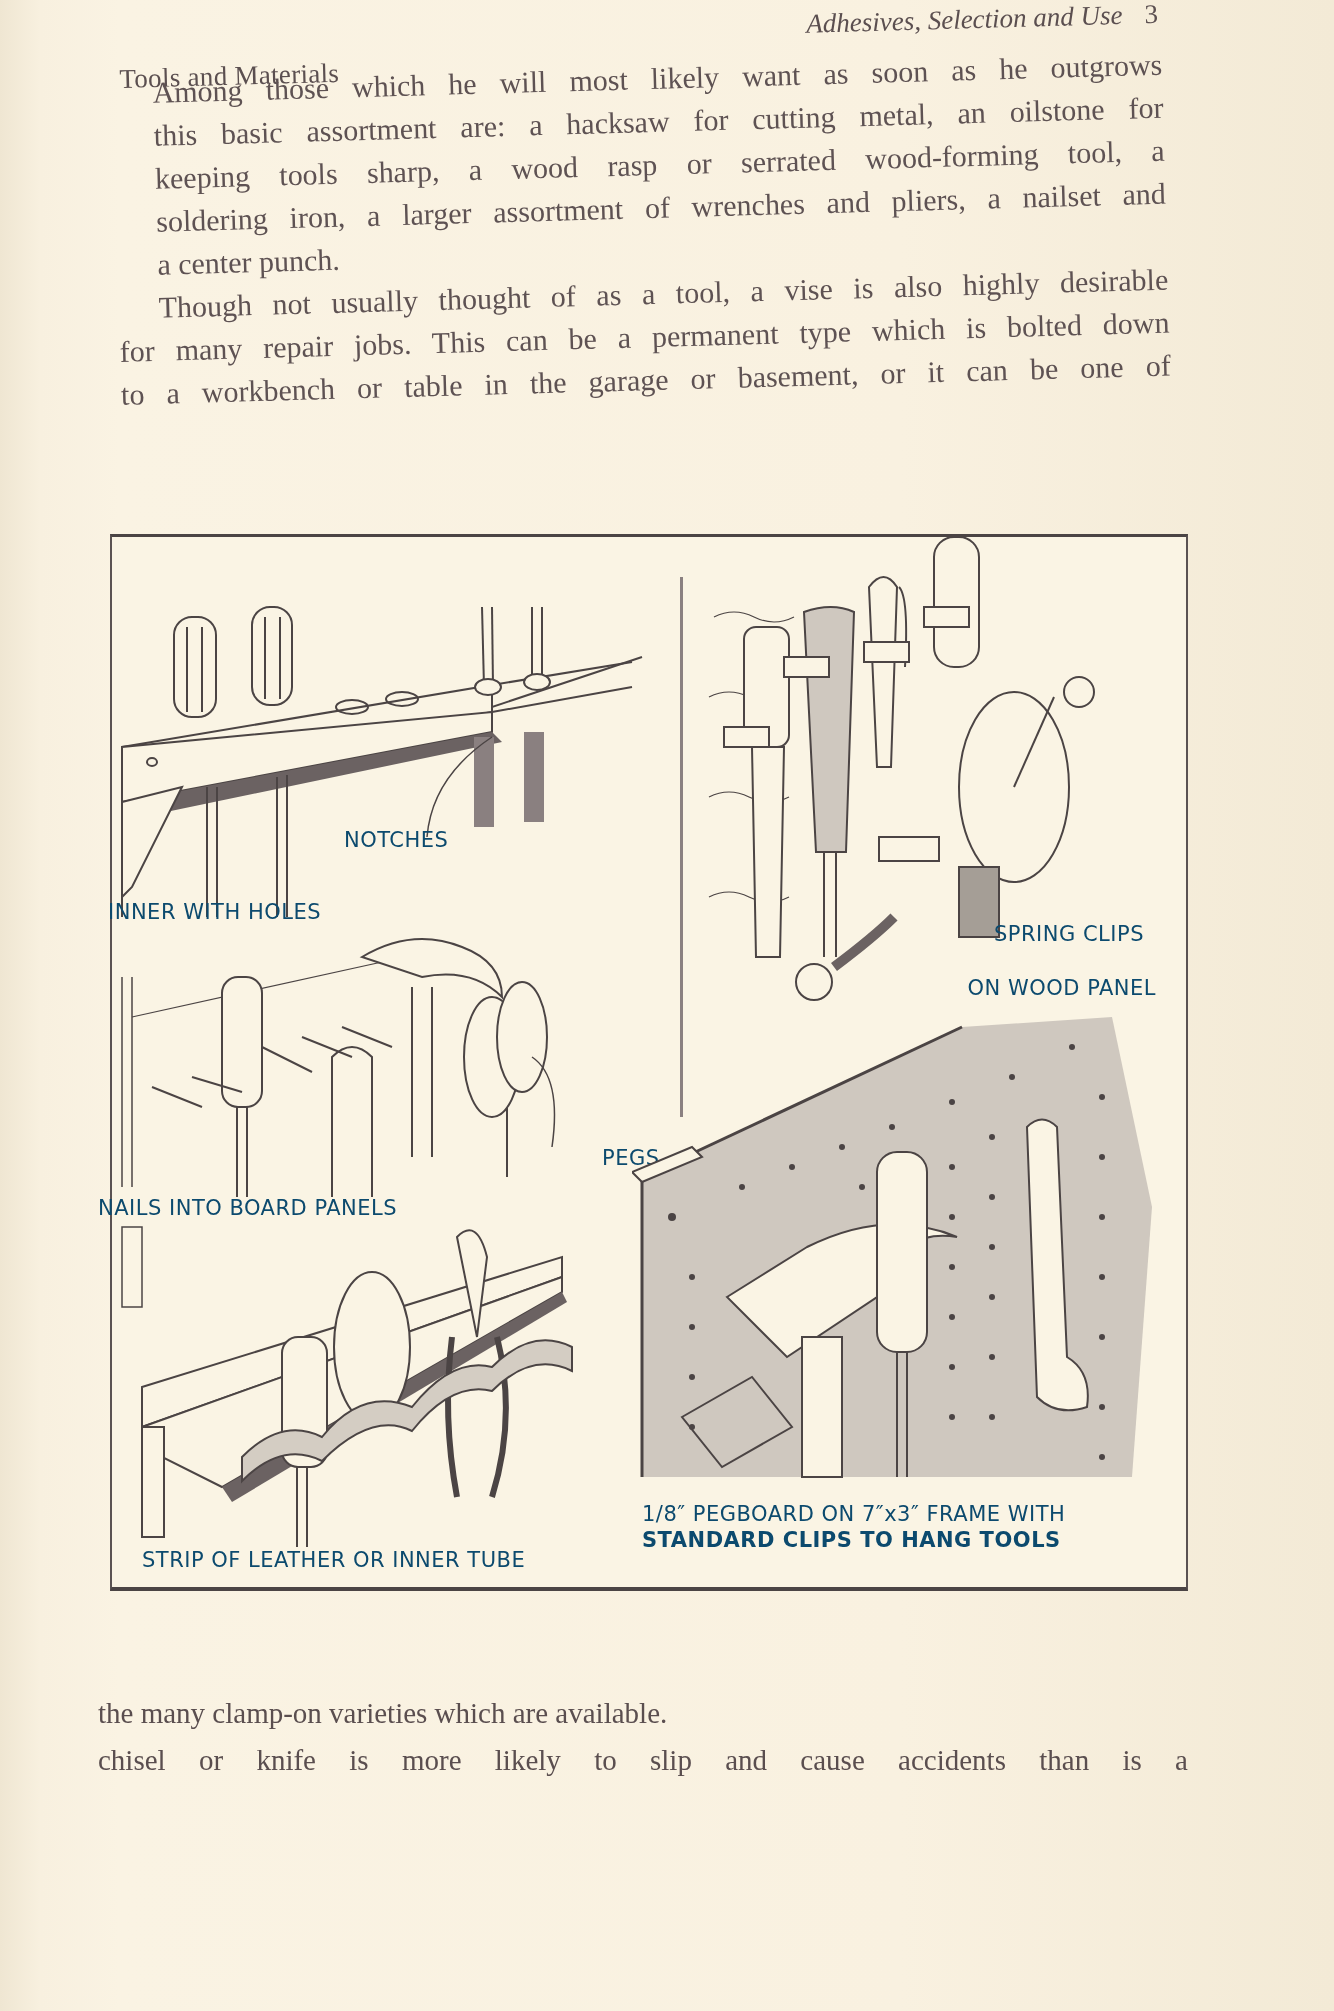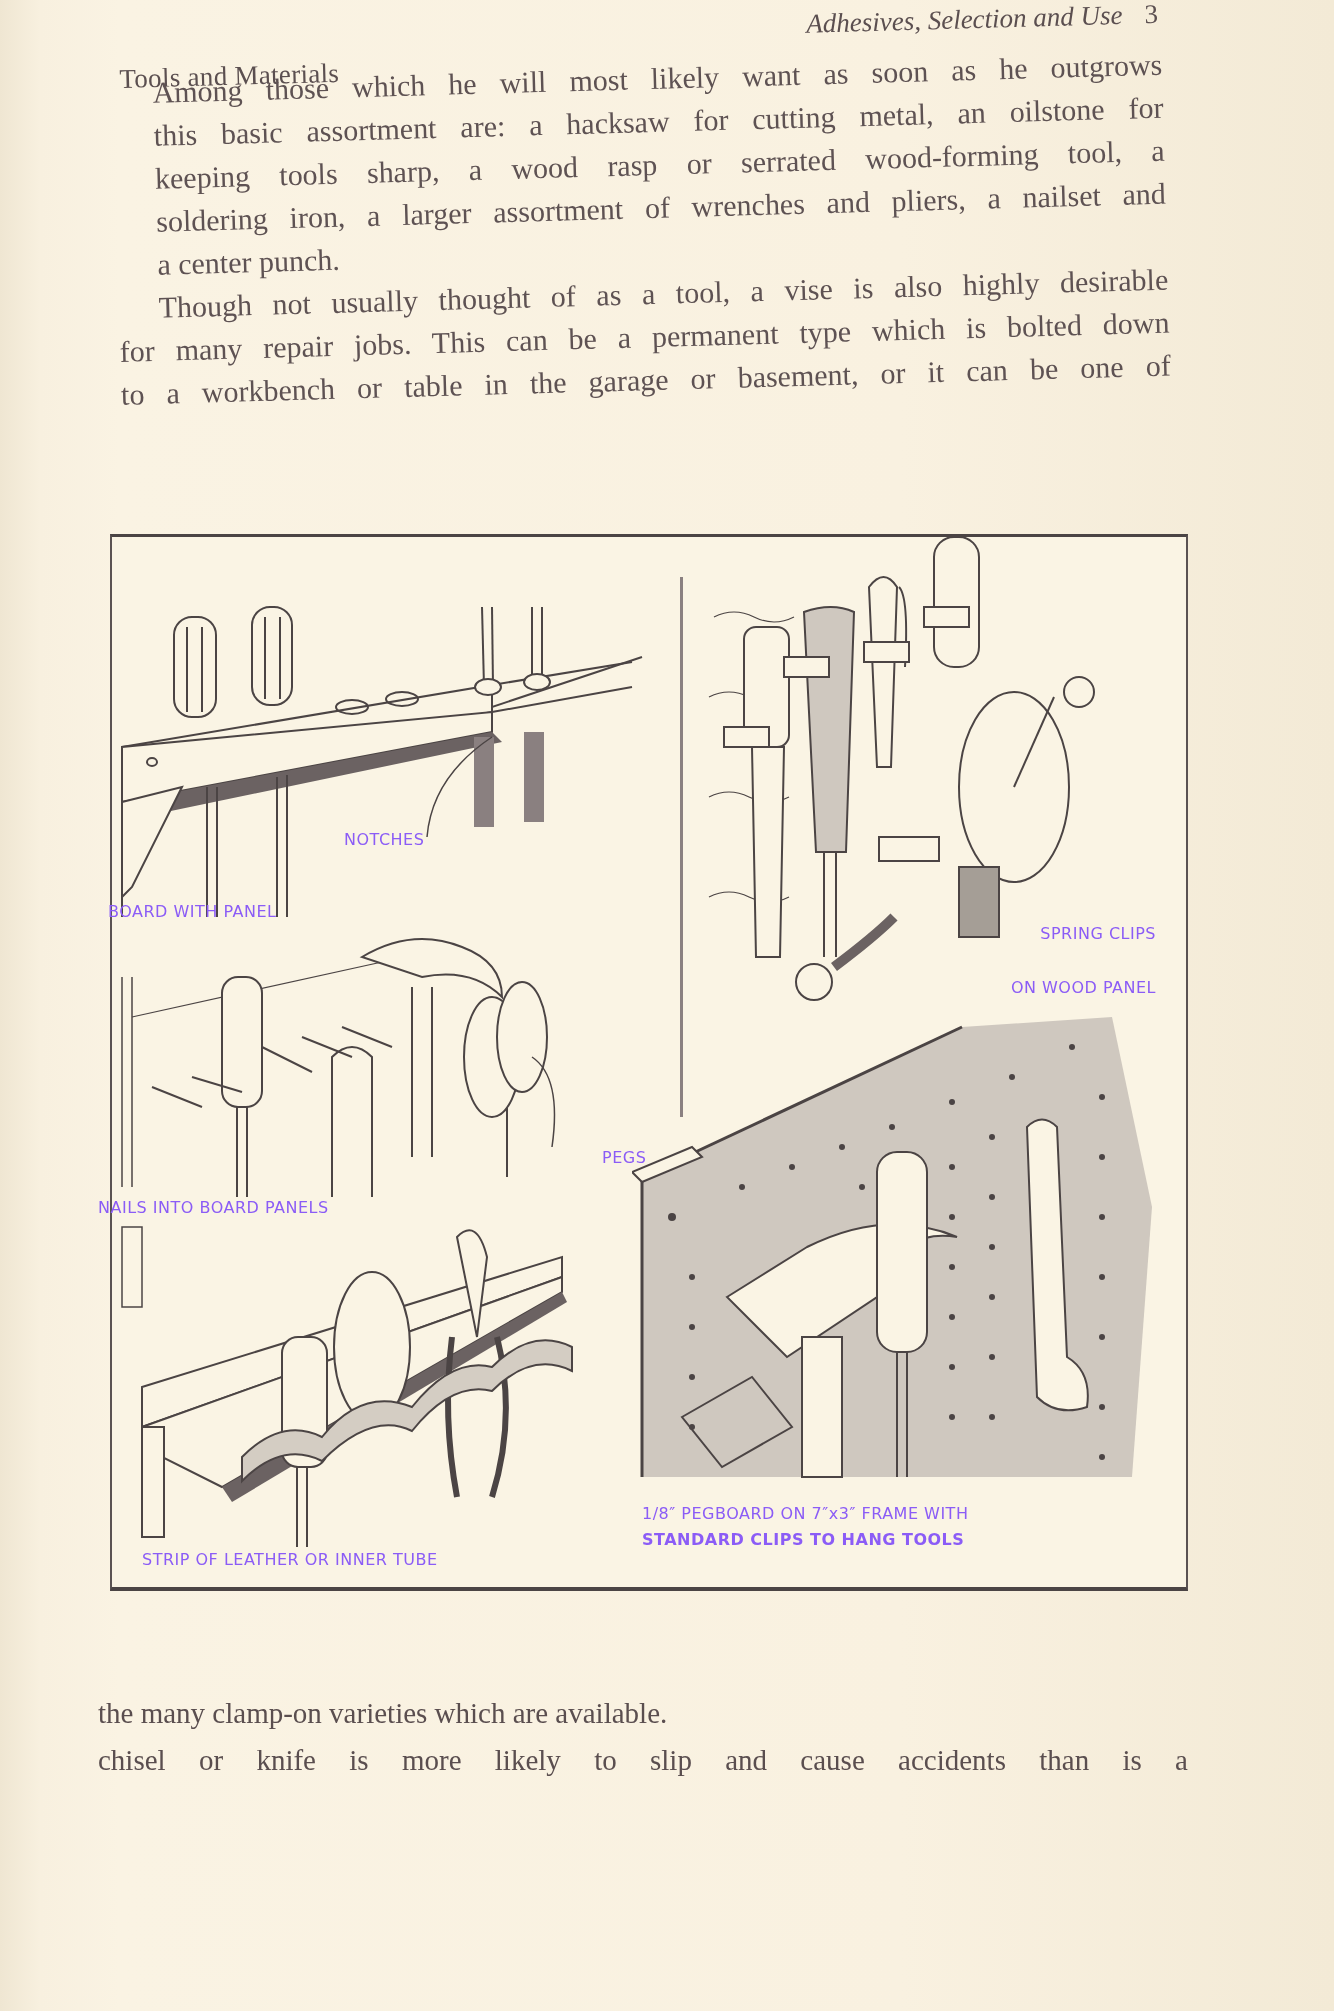--- a/index.html
+++ b/index.html
@@ -30,22 +30,22 @@
   .line.last { text-align-last:left; }
 
   .figure {
     position:absolute; left:110px; top:534px; width:1074px; height:1050px;
     border:2px solid #5a5252; border-top:3px solid #4b4444; border-bottom:4px solid #4b4444;
     background:#faf4e4;
   }
   .panel { position:absolute; }
   .panel svg { position:absolute; left:0; top:0; }
   .label {
-    position:absolute; font-family:"DejaVu Sans", sans-serif; font-size:16px;
-    color:#8b5cf6; letter-spacing:0.5px; white-space:nowrap; line-height:26px;
+    position:absolute; font-family:"DejaVu Sans", sans-serif; font-size:21px;
+    color:#0c4a6e; letter-spacing:0.5px; white-space:nowrap; line-height:26px;
   }
   .divider-v { position:absolute; left:568px; top:40px; width:3px; height:540px; background:#8a8080; }
 </style>
 </head>
 <body>
 
 <div class="page-header">
   <span class="running-left">Tools and Materials</span>
   <span class="running-right"><span>Adhesives, Selection and Use</span><span class="page-num">3</span></span>
 </div>
@@ -106,21 +106,21 @@
         <ellipse cx="376" cy="150" rx="13" ry="8" fill="#faf4e4"></ellipse>
         <ellipse cx="425" cy="145" rx="13" ry="8" fill="#faf4e4"></ellipse>
 
         <rect x="362" y="200" width="20" height="90" fill="#8a8080" stroke="none"></rect>
         <rect x="412" y="195" width="20" height="90" fill="#8a8080" stroke="none"></rect>
 
         <path d="M315,300 Q320,240 380,200" stroke-width="1.5"></path>
       </g>
     </svg>
     <div class="label" style="left:232px;top:290px;">NOTCHES</div>
-    <div class="label" style="left:-4px;top:362px;">BOARD WITH PANEL</div>
+    <div class="label" style="left:-4px;top:362px;">INNER WITH HOLES</div>
   </div>
 
   <div class="divider-v"></div>
 
   <div class="panel" style="left:572px;top:0;width:500px;height:470px;">
     <svg width="500" height="470">
       <g stroke="#4b4444" stroke-width="2" fill="#faf4e4">
 
         <path d="M30,80 q20,-10 40,0 t40,0" fill="none" stroke-width="1.2"></path>
         <path d="M25,160 q20,-10 40,0 t40,0" fill="none" stroke-width="1.2"></path>
@@ -145,21 +145,21 @@
         <circle cx="395" cy="155" r="15"></circle>
         <rect x="275" y="330" width="40" height="70" fill="#a59e96"></rect>
 
         <rect x="40" y="190" width="45" height="20"></rect>
         <rect x="100" y="120" width="45" height="20"></rect>
         <rect x="180" y="105" width="45" height="20"></rect>
         <rect x="240" y="70" width="45" height="20"></rect>
         <rect x="195" y="300" width="60" height="24"></rect>
       </g>
     </svg>
-    <div class="label" style="right:28px;top:384px;">SPRING CLIPS</div>
+    <div class="label" style="right:40px;top:384px;">SPRING CLIPS</div>
     <div class="label" style="right:28px;top:410px;margin-top:28px;">ON WOOD PANEL</div>
   </div>
 
   <div class="panel" style="left:0;top:680px;width:520px;height:370px;">
     <svg width="520" height="340">
       <g stroke="#4b4444" stroke-width="2" fill="#faf4e4">
         <rect x="10" y="10" width="20" height="80" stroke-width="1.5"></rect>
 
         <polygon points="30,170 450,40 450,60 30,210"></polygon>
         <polygon points="30,210 450,60 450,75 110,270 30,230" fill="#faf4e4"></polygon>

